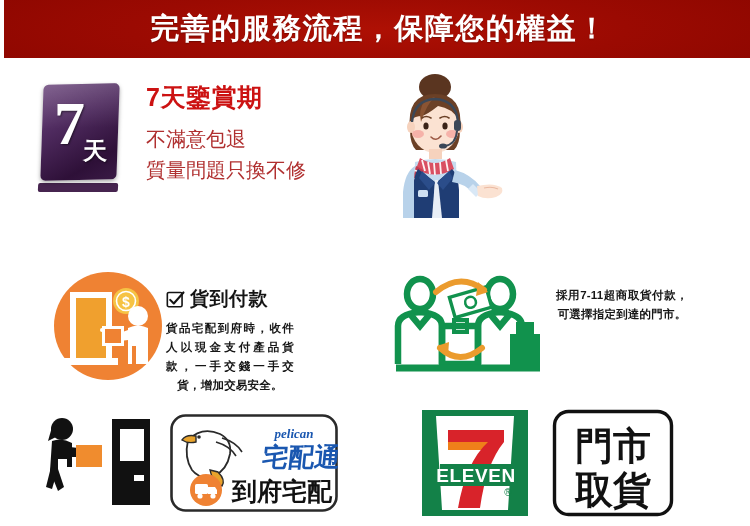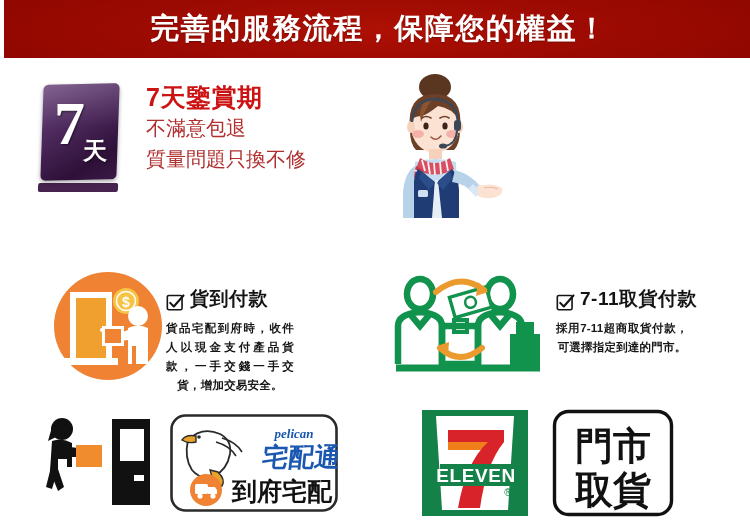--- a/index.html
+++ b/index.html
@@ -50,21 +50,21 @@
   .feat-left  { width: 380px; padding: 26px 0 0 38px; box-sizing: border-box; }
   .feat-right { width: 370px; padding: 12px 0 0 2px;  box-sizing: border-box; }
 
   .feat-text { display: flex; flex-direction: column; }
   .feat-head {
     color: #cc1212;
     font-weight: bold;
     font-size: 25px;
     letter-spacing: .5px;
     line-height: 1.1;
-    margin-bottom: 1px;
+    margin-bottom: 12px;
     white-space: nowrap;
   }
   .feat-line {
     color: #b03030;
     font-size: 20px;
     line-height: 1.55;
     white-space: nowrap;
   }
 
   
@@ -131,21 +131,21 @@
     display: flex;
   }
   .pay-block { display: flex; align-items: flex-start; }
   .pay-left  { width: 380px; padding-left: 50px; box-sizing: border-box; }
   .pay-right { width: 370px; padding-left: 10px; box-sizing: border-box; }
 
   .pay-icon { flex: none; }
   .pay-copy { padding-top: 18px; }
   .pay-head {
     display: flex;
-    align-items: flex-end;
+    align-items: center;
     gap: 5px;
     color: #141414;
     font-size: 19px;
     font-weight: bold;
     letter-spacing: .5px;
     white-space: nowrap;
     margin-bottom: 7px;
   }
   .pay-body {
     color: #161616;
@@ -329,27 +329,20 @@
           <circle cx="81" cy="34.5" r="5.4" fill="none" stroke="#11924d" stroke-width="2.6"></circle>
         </g>
 
         <path d="M46 24 Q70 4 94 22" fill="none" stroke="#eb9b2d" stroke-width="6" stroke-linecap="round"></path>
         <path d="M88 14 L98 24 L86 28 Z" fill="#eb9b2d"></path>
         <path d="M92 80 Q70 98 50 80" fill="none" stroke="#eb9b2d" stroke-width="6" stroke-linecap="round"></path>
         <path d="M58 88 L47 78 L59 74 Z" fill="#eb9b2d"></path>
       </svg>
     </div>
     <div class="pay-copy">
-      <div class="pay-head">
-        <svg width="19" height="19" viewBox="0 0 20 20">
-          <rect x="1.4" y="2.6" width="15.5" height="15" rx="1.6" fill="none" stroke="#141414" stroke-width="1.7"></rect>
-          <path d="M4.4 10.4 L8.2 14.2 L18.4 2.6" fill="none" stroke="#141414" stroke-width="2.2" stroke-linecap="round" stroke-linejoin="round"></path>
-        </svg>
-        <span>7-11取貨付款</span>
-      </div>
       <div class="pay-body w7">採用7-11超商取貨付款，可選擇指定到達的門市。</div>
     </div>
   </div>
 </div>
 
 <div class="row3">
 
   <div class="logo-group logo-left">
     <div class="courier-fig">
       <svg viewBox="0 0 120 100" width="120" height="100">

